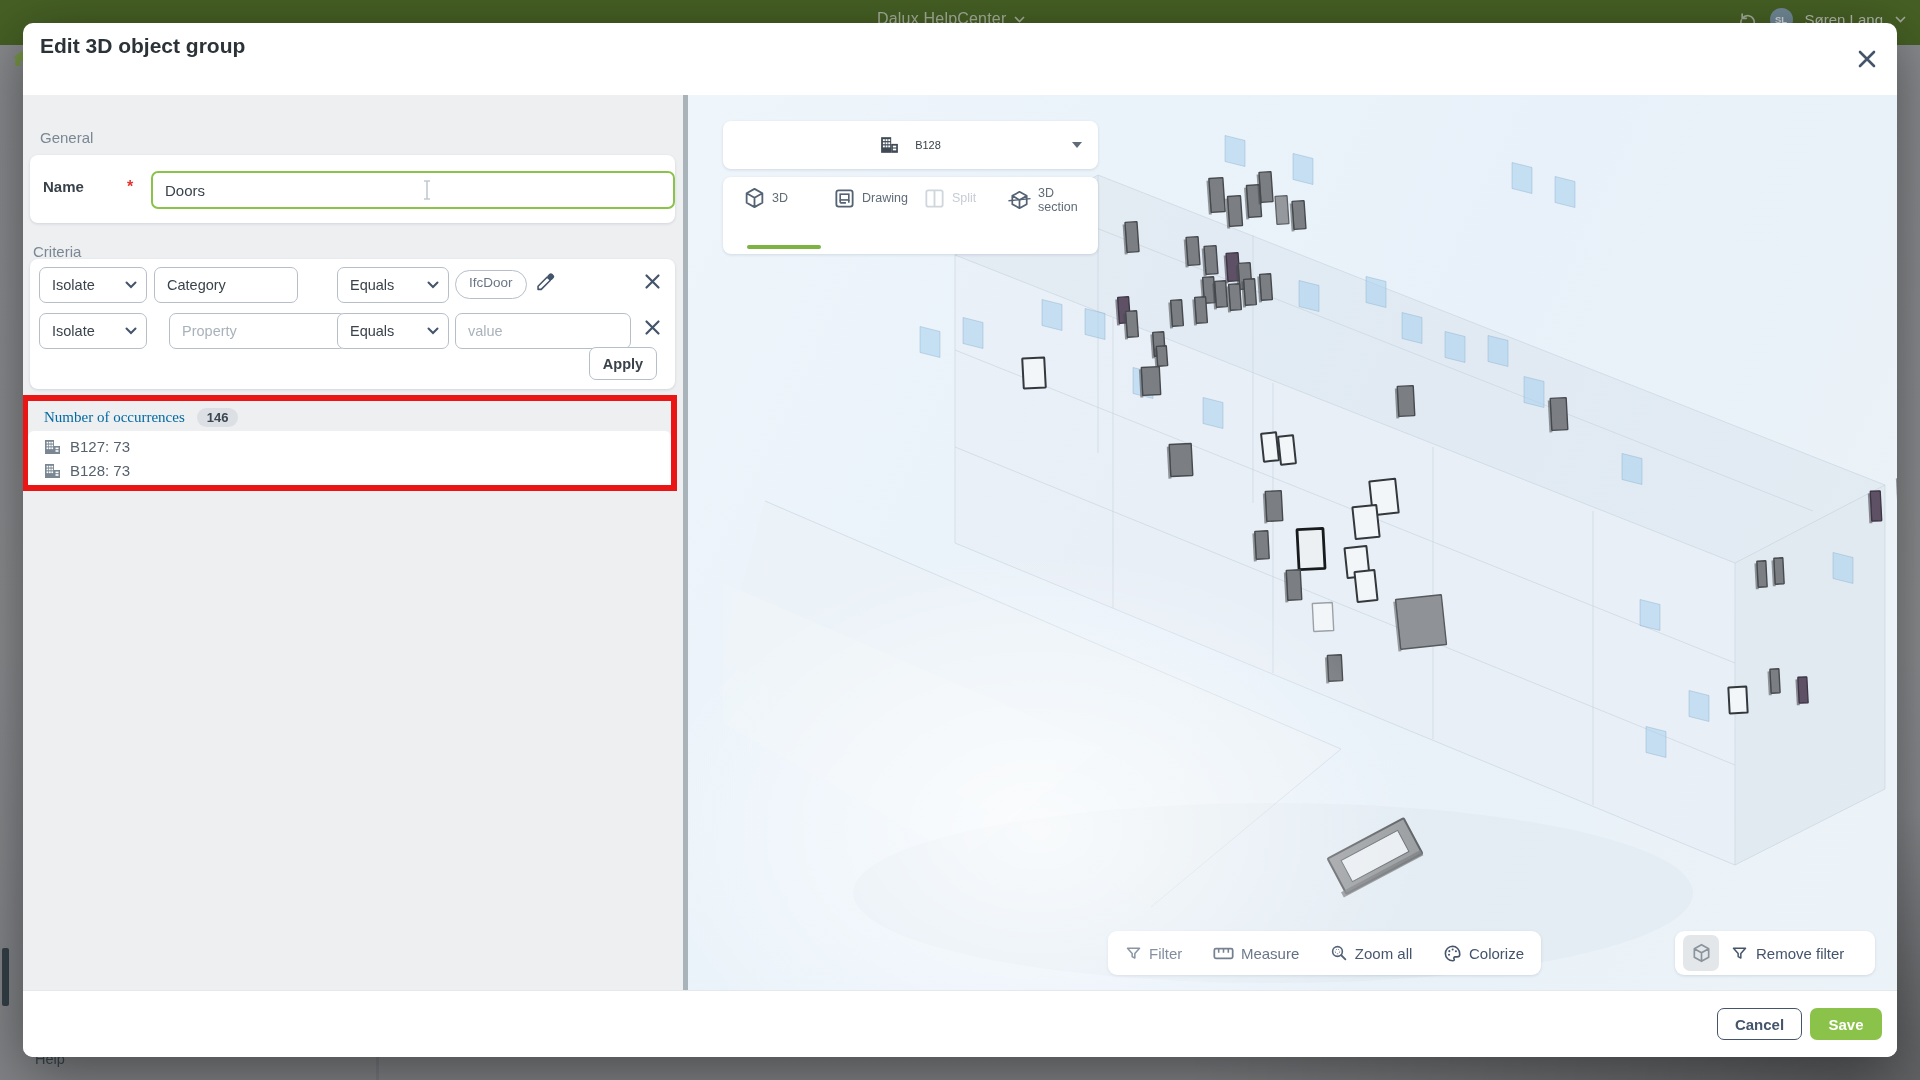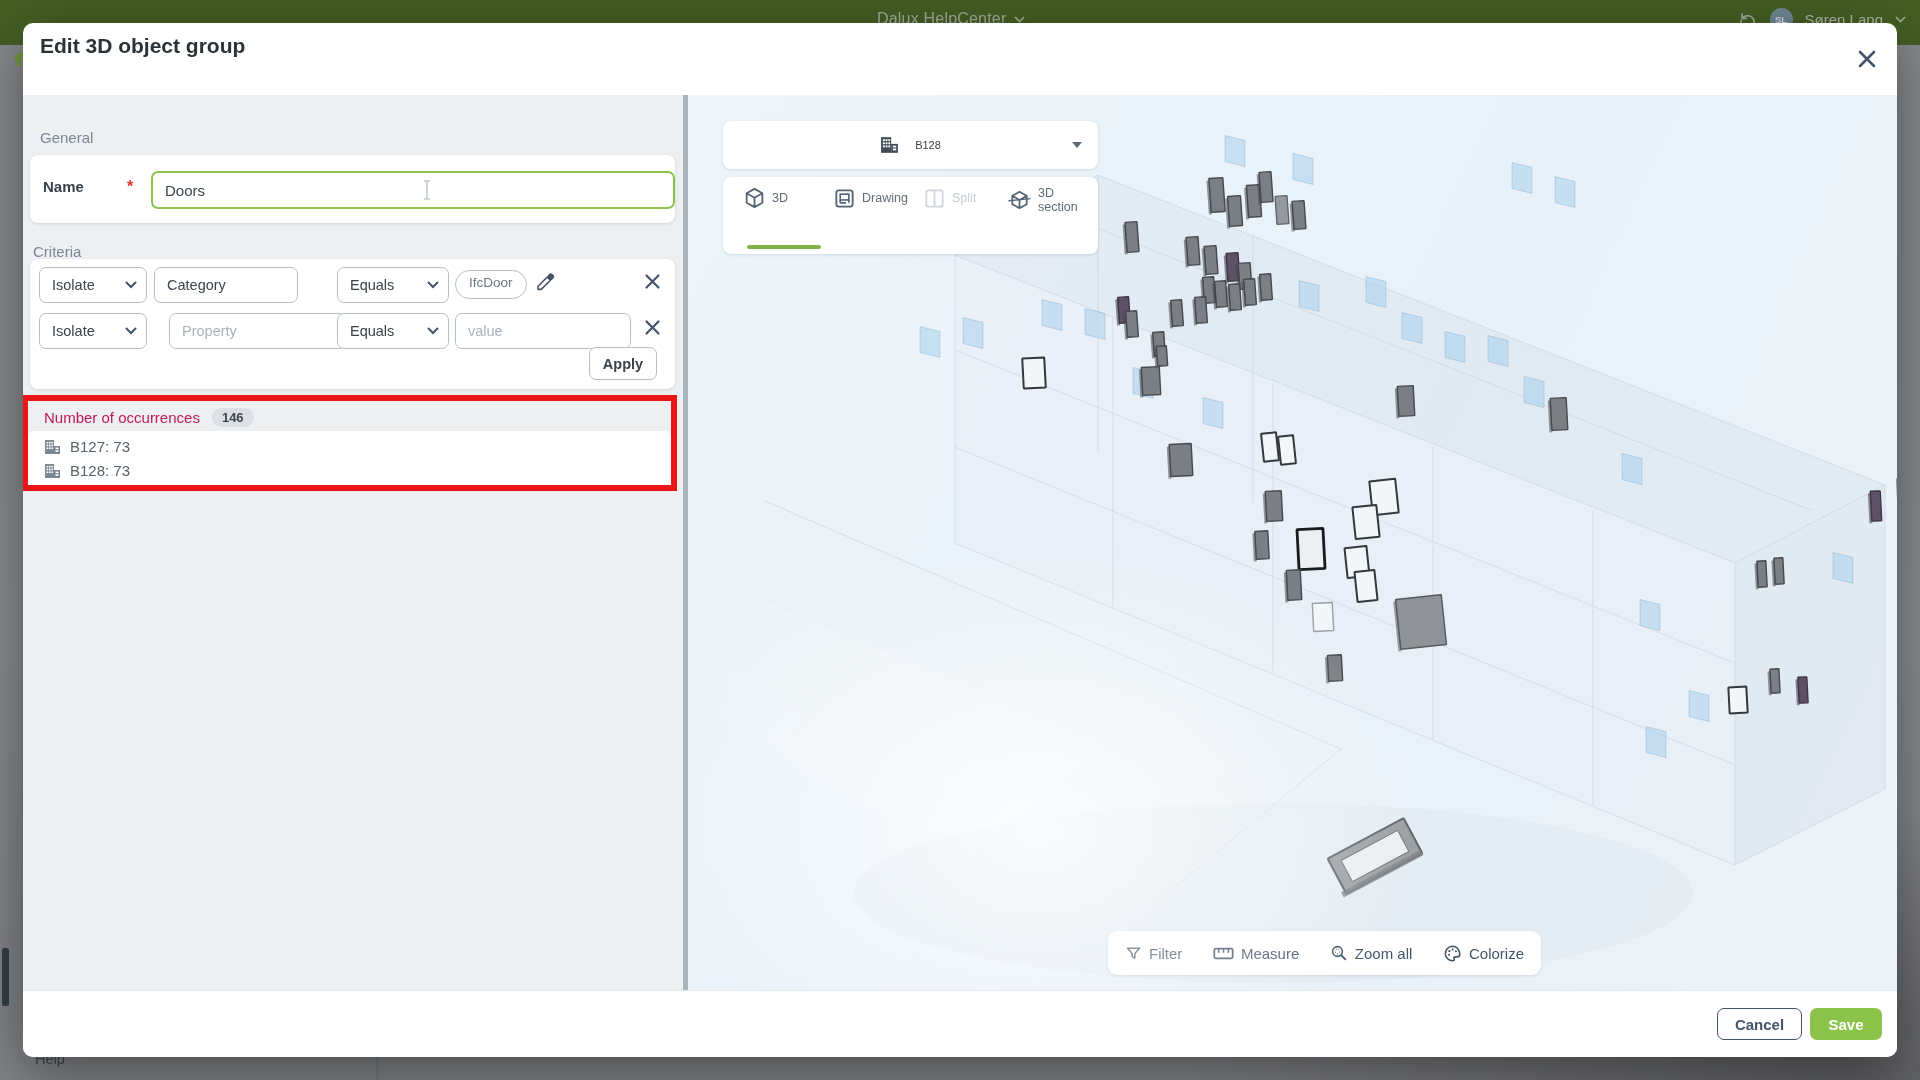--- a/index.html
+++ b/index.html
@@ -220,21 +220,21 @@
         <span class="icon-btn" style="left:613px;top:59px;">
           <svg width="19" height="19" viewBox="0 0 19 19">
               <path d="M3.5 3.5l12 12M15.5 3.5l-12 12" stroke="currentColor" stroke-width="2.2" stroke-linecap="round"></path>
             </svg>
         </span>
         <div id="apply-btn">Apply</div>
       </div>
 
       <div id="occ-box">
         <div id="occ-header">
-          <span class="section-label" style="color:#be185d;">Number of occurrences</span>
+          <span class="section-label" style="color:#0369a1;font-family:Liberation Serif, serif;">Number of occurrences</span>
           <span id="occ-badge">146</span>
         </div>
         <div id="occ-card">
           <div class="occ-row" style="top:7px;">
             <span class="bicon">
               <svg width="17" height="16" viewBox="0 0 17 16">
                   <rect x="1" y="1" width="9" height="14" fill="currentColor"></rect>
                   <rect x="10" y="7" width="6" height="8" fill="currentColor"></rect>
                   <g fill="#fff">
                     <rect x="2.6" y="2.8" width="1.7" height="1.7"></rect>
@@ -658,20 +658,37 @@
                 <circle cx="8" cy="9" r="1.3" fill="currentColor"></circle>
                 <circle cx="12.2" cy="7" r="1.3" fill="currentColor"></circle>
                 <circle cx="16.3" cy="9.2" r="1.3" fill="currentColor"></circle>
                 <circle cx="7.6" cy="13.6" r="1.3" fill="currentColor"></circle>
               </svg>
           </span>
           <span>Colorize</span>
         </div>
       </div>
 
+      <div class="card" id="removefilter-card">
+        <div id="cube-toggle">
+          <span>
+            <svg width="21" height="22" viewBox="0 0 24 24">
+                <path d="M12 2.5l8.2 4.6v9.8L12 21.5l-8.2-4.6V7.1z M3.8 7.1L12 11.7l8.2-4.6 M12 11.7v9.8" fill="none" stroke="currentColor" stroke-width="1.9" stroke-linejoin="round"></path>
+              </svg>
+          </span>
+        </div>
+        <div id="removefilter-label">
+          <span>
+            <svg width="17" height="17" viewBox="0 0 24 24">
+                <path d="M3.5 4.5h17l-6.6 7.6v6.4l-3.8-2.2v-4.2z" fill="none" stroke="currentColor" stroke-width="2.1" stroke-linejoin="round"></path>
+              </svg>
+          </span>
+          <span>Remove filter</span>
+        </div>
+      </div>
     </div>
 
     <div id="modal-footer">
       <div id="cancel-btn">Cancel</div>
       <div id="save-btn">Save</div>
     </div>
   </div>
 </div>
 
 </body></html>

